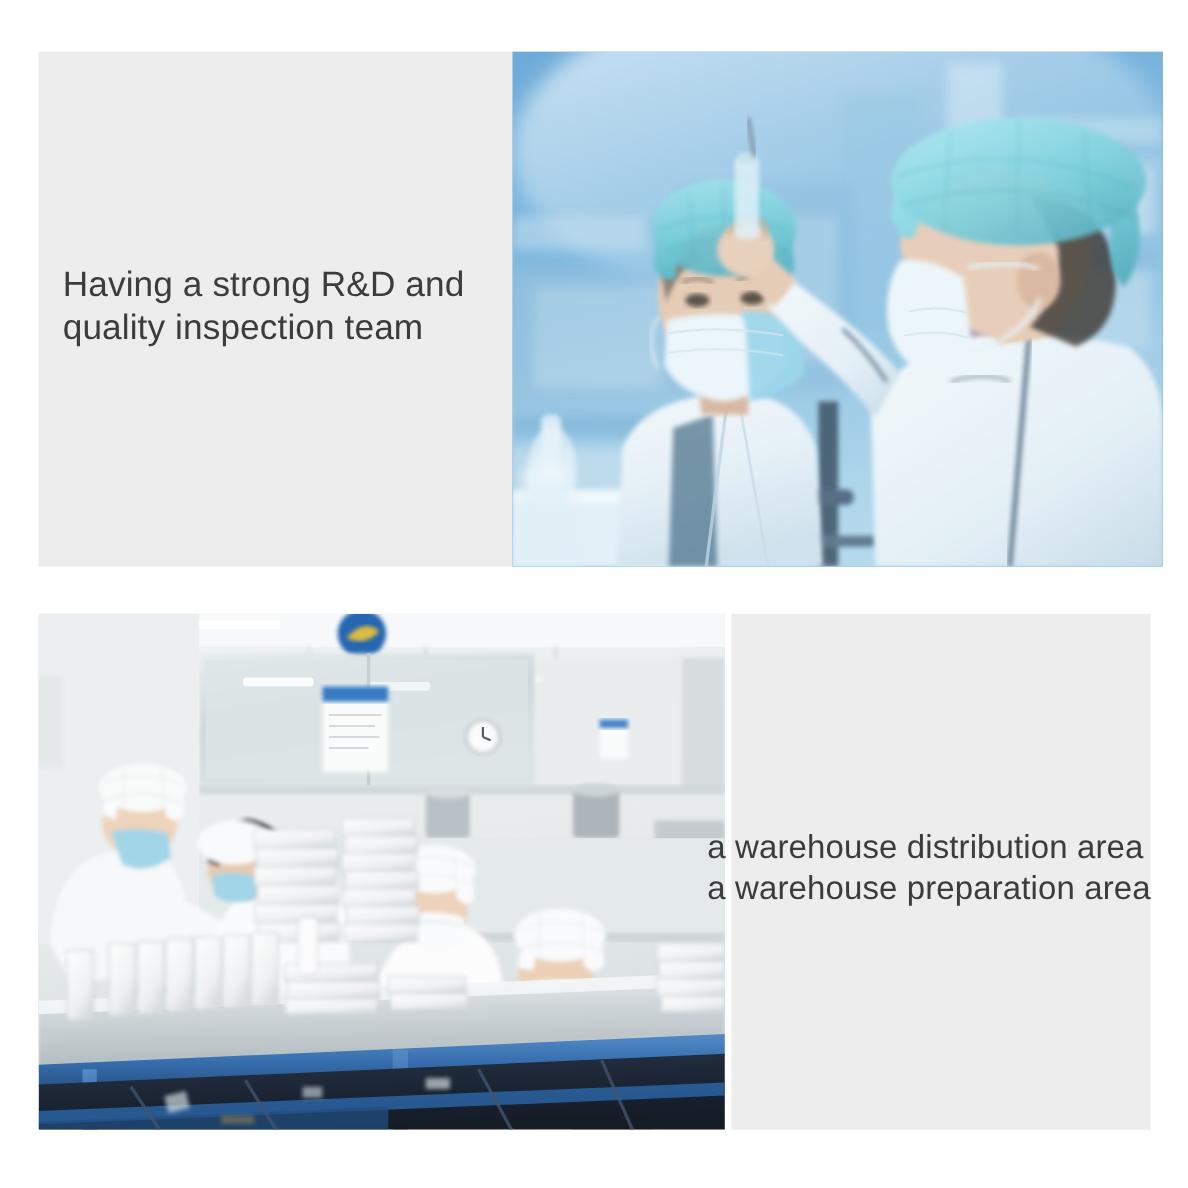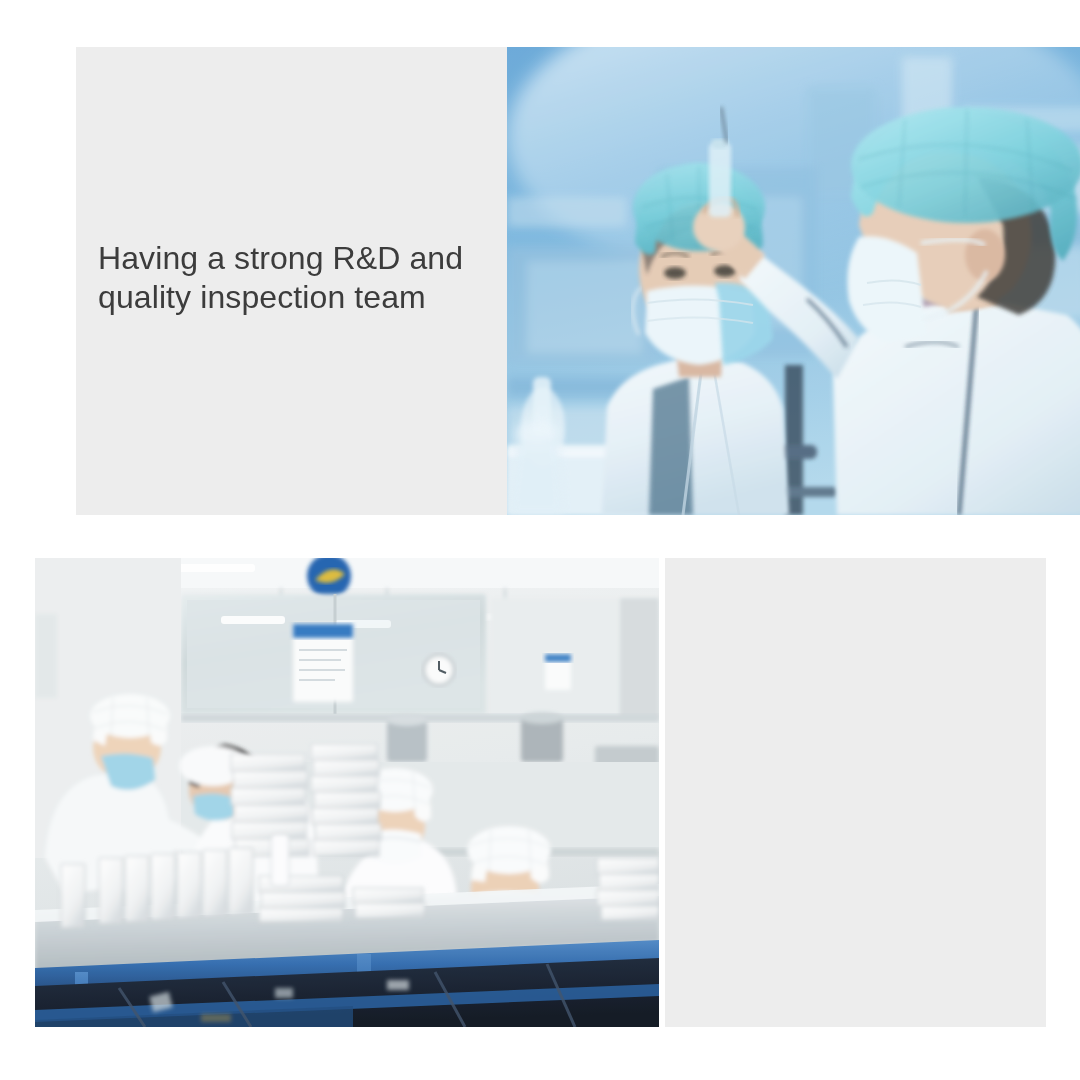--- a/index.html
+++ b/index.html
@@ -19,21 +19,20 @@
     height: 1080px;
     background: #ffffff;
   }
 
   
   .section-top {
     position: absolute;
     left: 0; top: 0;
     width: 960px;
     height: 516px;
-    margin-left: 41px;
   }
 
   .caption-panel-top {
     position: absolute;
     left: 35px; top: 47px;
     width: 432px;
     height: 468px;
     background: #ededed;
   }
 
@@ -519,15 +518,17 @@
           <rect x="352" y="422" width="22" height="10" fill="#d0d8dc"></rect>
           <rect x="166" y="456" width="30" height="8" fill="#d5a93c" opacity="0.5"></rect>
         </g>
 
         <rect width="624" height="469" fill="#e8eef0" opacity="0.05"></rect>
       </svg>
     </div>
 
     <div class="caption-panel-bottom"></div>
 
+    <div class="caption-text-bottom">a warehouse distribution area
+a warehouse preparation area</div>
   </div>
 
 </div>
 
 </body></html>

